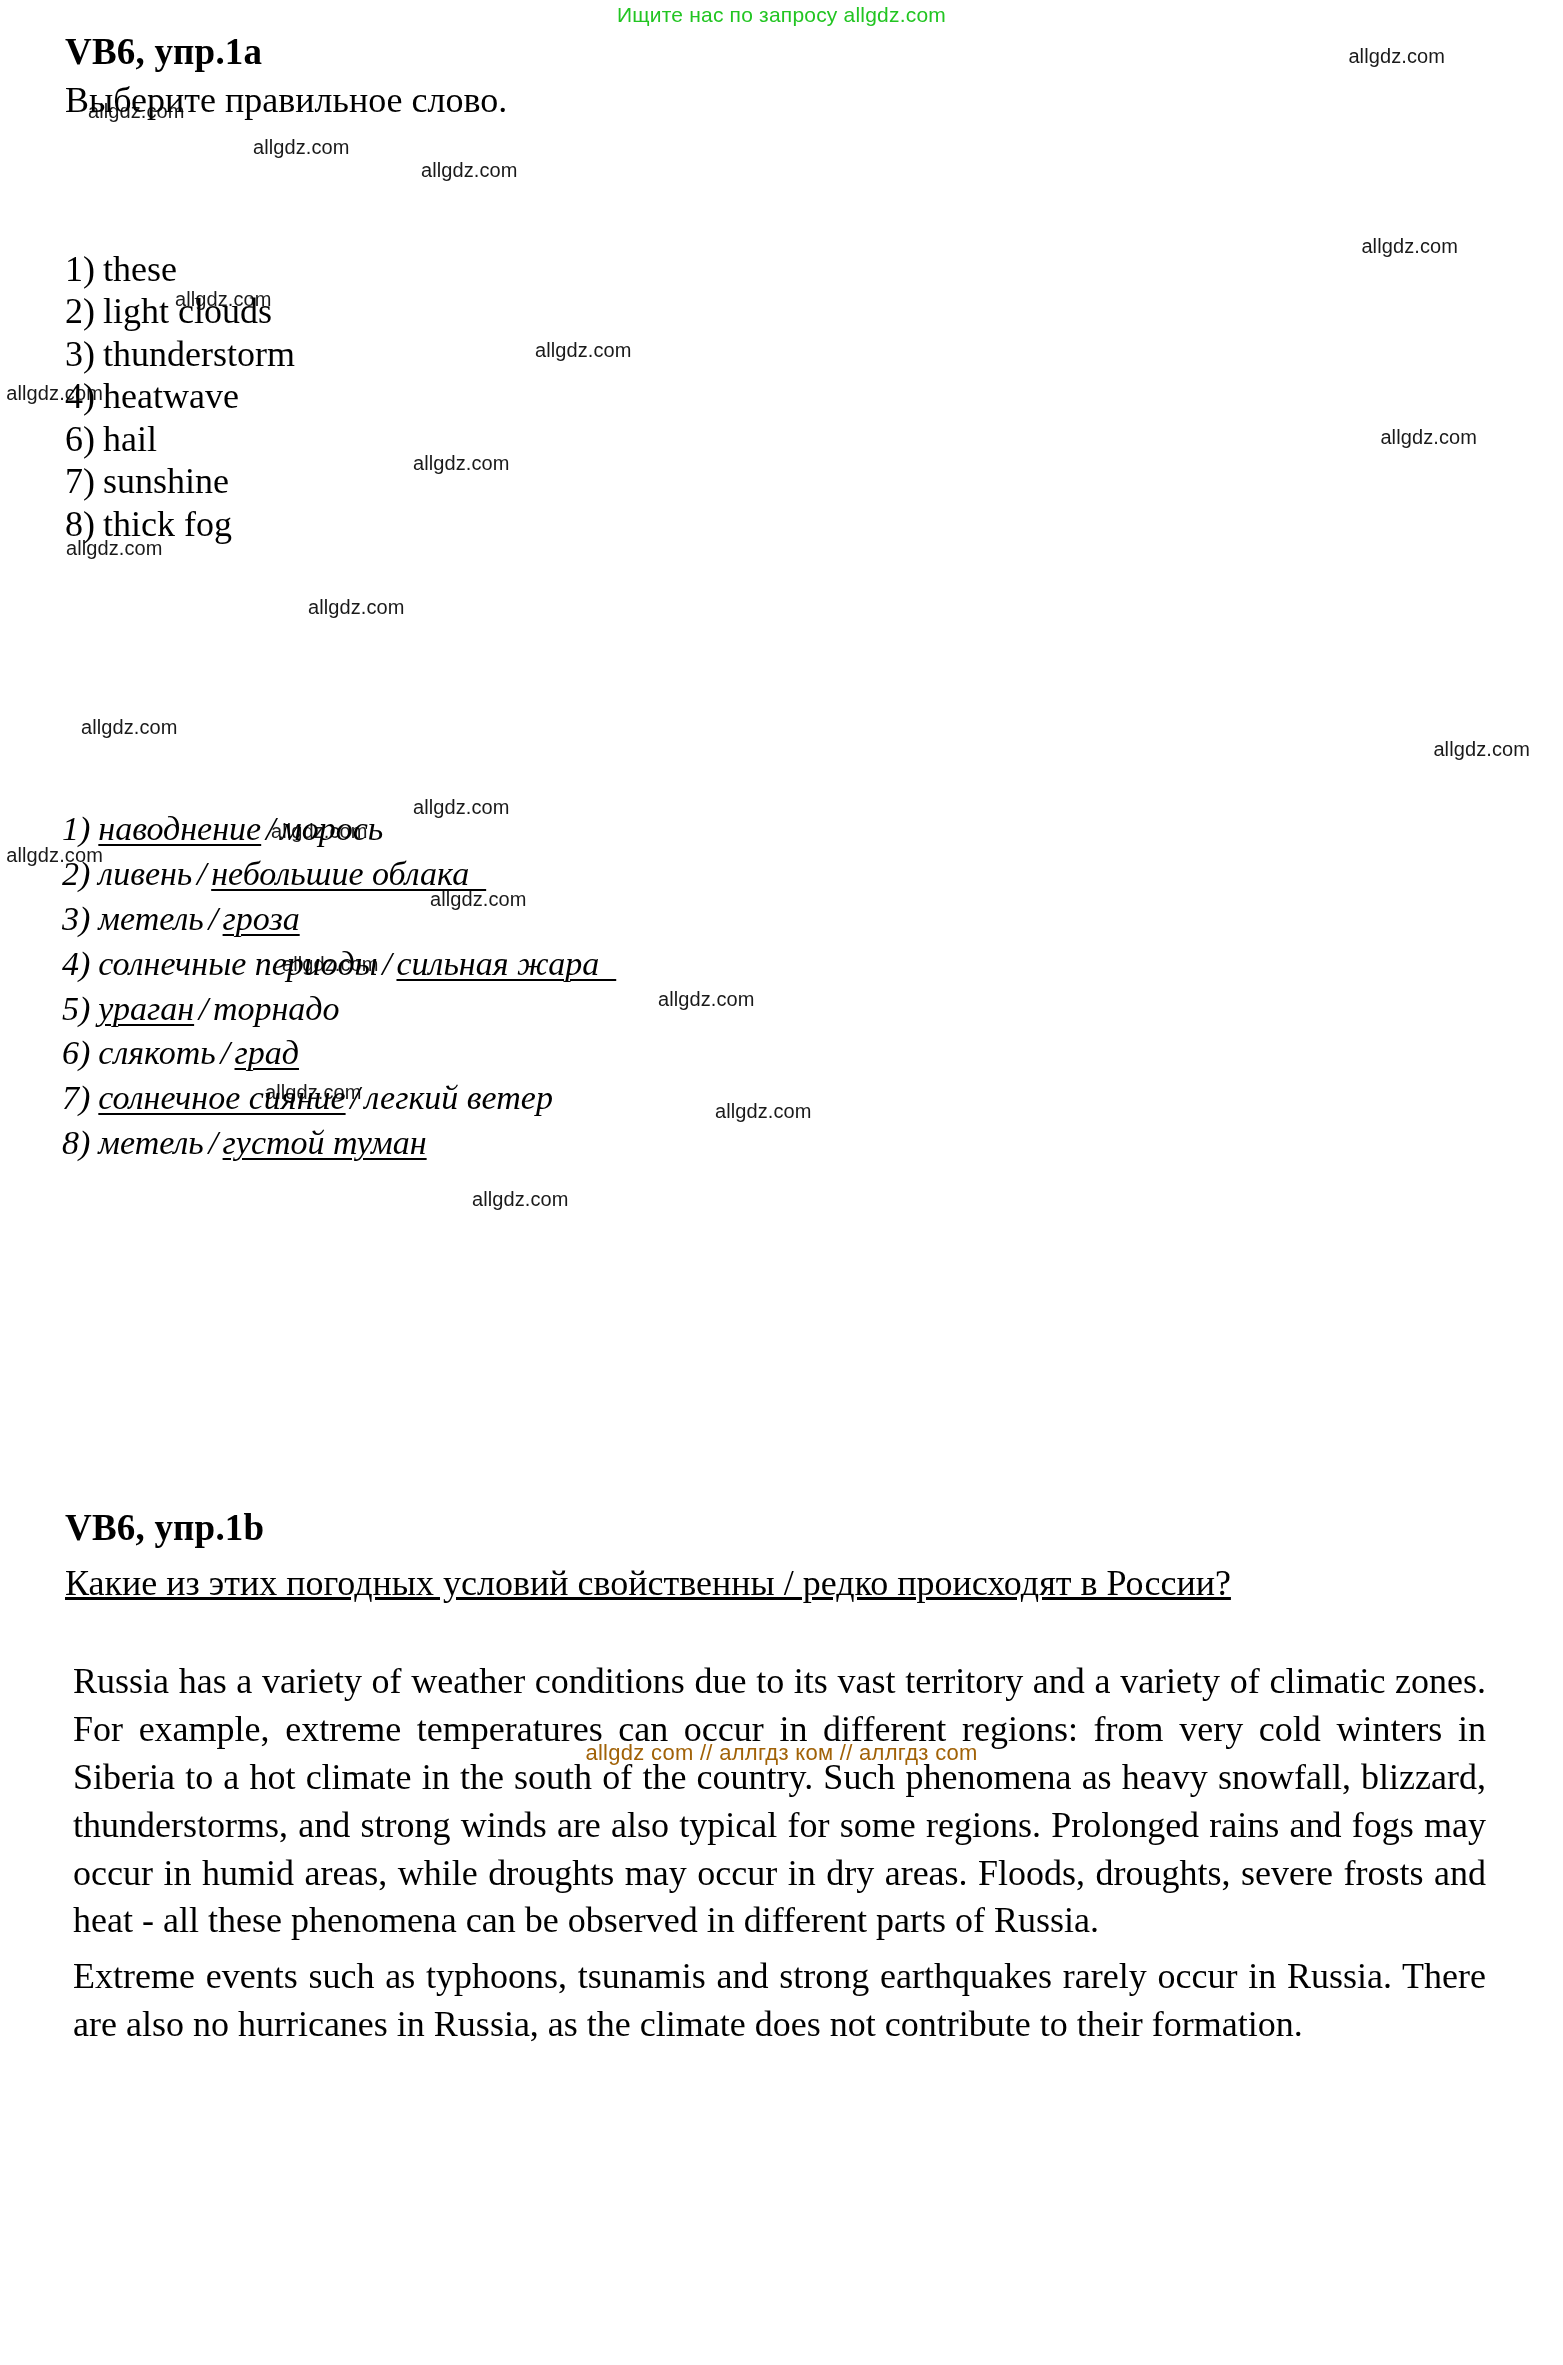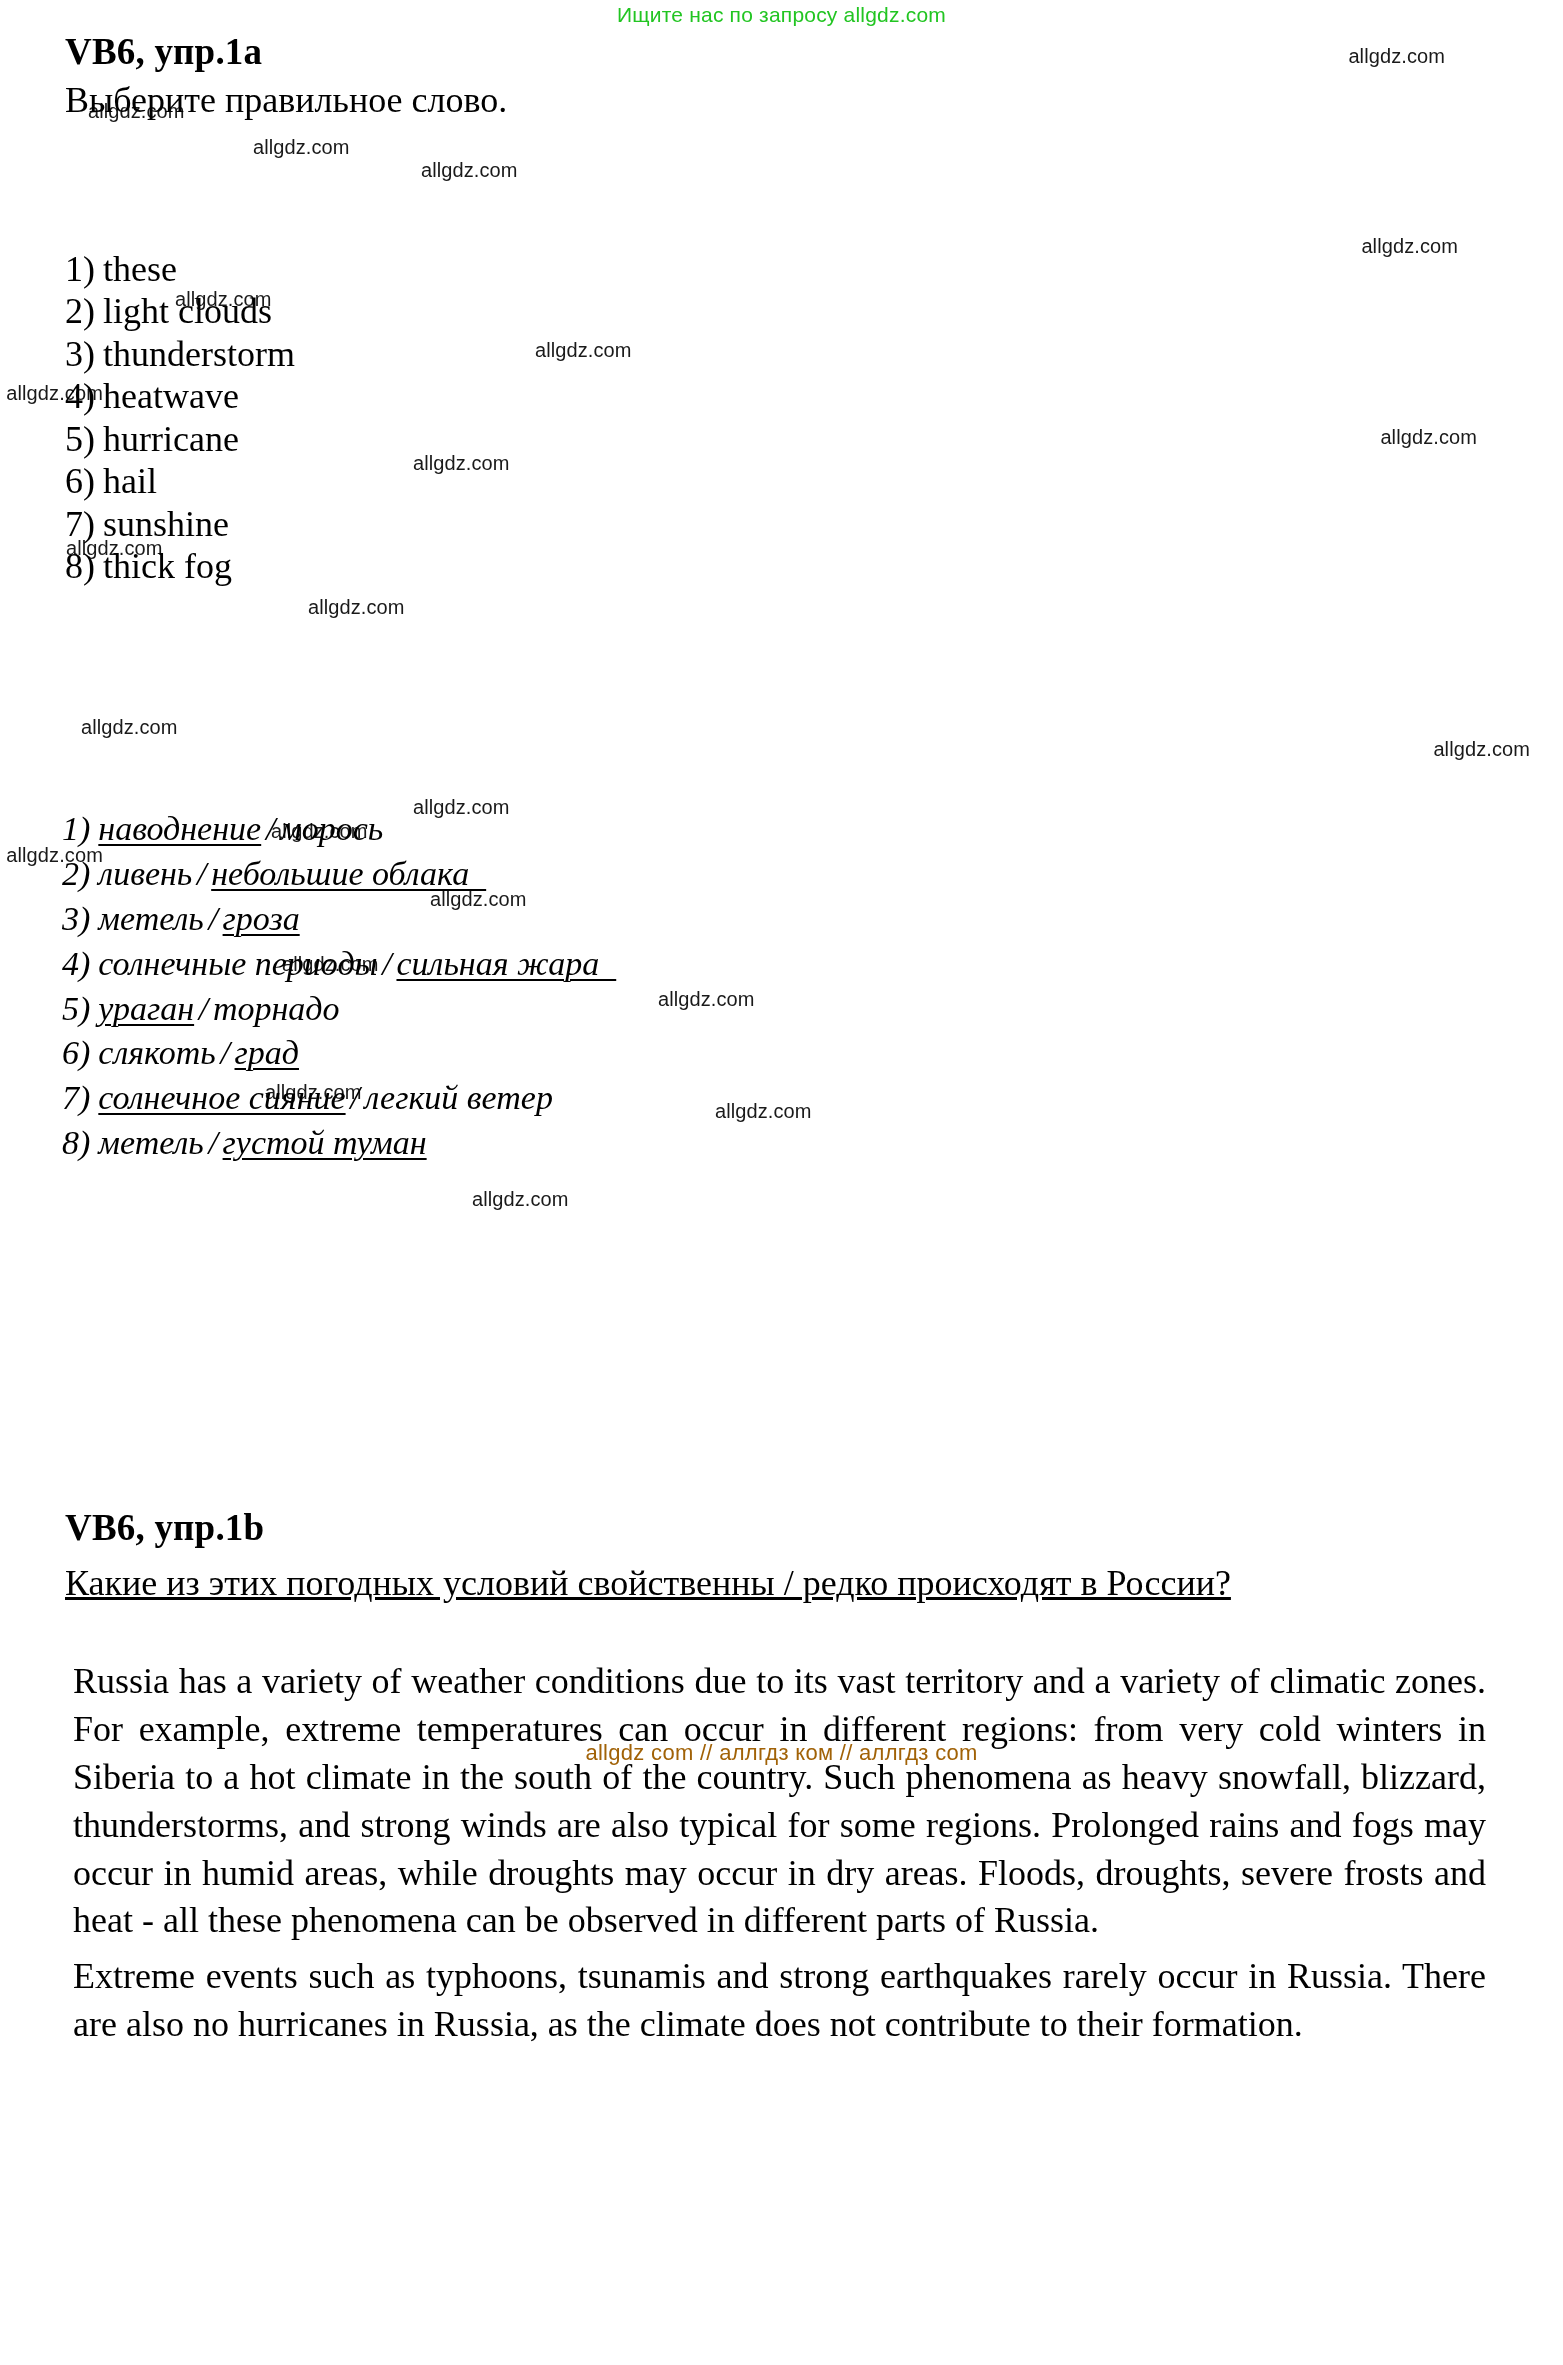--- a/index.html
+++ b/index.html
@@ -165,21 +165,20 @@
     <h2 class="ex-title">VB6, упр.1a</h2>
     <p class="lead" style="margin-top:6.3px;">Выберите правильное слово.</p>
   </div>
 
   <div class="content" style="top:248px;">
     <ol class="en-list" id="en-list">
         <li><span class="num">1)</span><span>these</span></li>
         <li><span class="num">2)</span><span>light clouds</span></li>
         <li><span class="num">3)</span><span>thunderstorm</span></li>
         <li><span class="num">4)</span><span>heatwave</span></li>
-        <li><span class="num">5)</span><span>hurricane</span></li>
         <li><span class="num">6)</span><span>hail</span></li>
         <li><span class="num">7)</span><span>sunshine</span></li>
         <li><span class="num">8)</span><span>thick fog</span></li>
       </ol>
   </div>
 
   <div class="content" style="top:807px; left:62px;">
     <ol class="ru-list" id="ru-list">
         <li><span class="num">1)</span><span class="u">наводнение</span><span class="sep">/</span><span>морось</span></li>
         <li><span class="num">2)</span><span>ливень</span><span class="sep">/</span><span class="u">небольшие облака&nbsp;&nbsp;</span></li>

